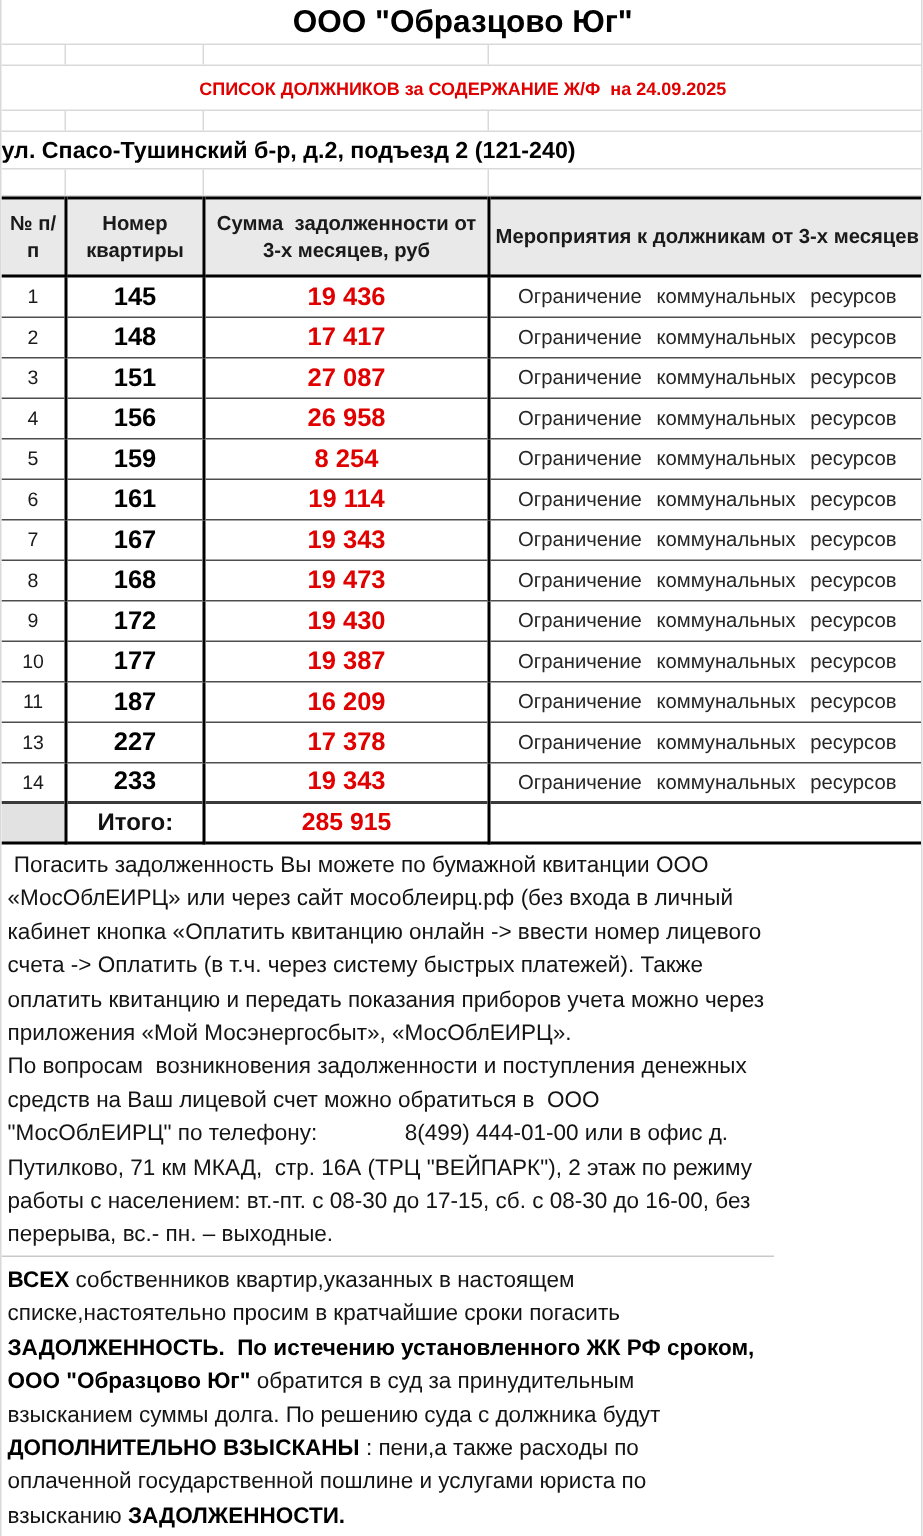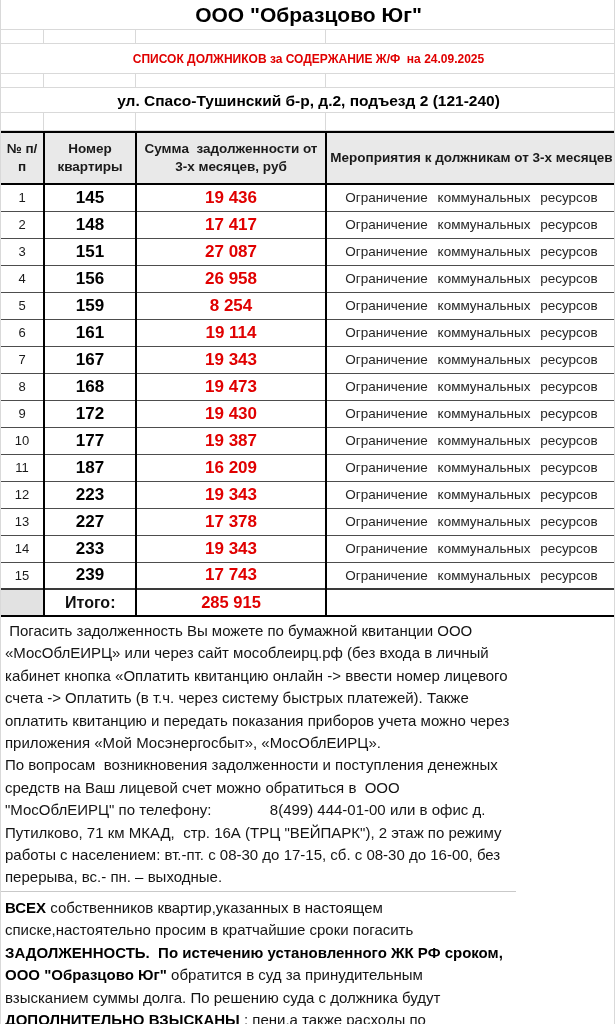--- a/index.html
+++ b/index.html
@@ -22,21 +22,21 @@
   .row-spacer .gcell { border-right:1px solid #d9d9d9; height:100%; }
   .gc1 { width:43px; } .gc2 { width:92px; } .gc3 { width:190px; }
   .gc4 { width:290px; border-right:none !important; }
 
   .row-redtitle {
     height:30px; line-height:30px; text-align:center;
     font-size:12px; font-weight:bold; color:var(--accent,#e00000);
     border-bottom:1px solid #d9d9d9; white-space:pre;
   }
   .row-address {
-    height:25px; line-height:25px; text-align:center;
+    height:25px; line-height:25px; 
     font-size:15.5px; font-weight:bold; color:#000;
     border-bottom:1px solid #d9d9d9;
   }
   .row-spacer.tall { height:18px; }
 
   
   table.debtors {
     width:615px; border-collapse:collapse; table-layout:fixed;
     border-top:2px solid #000;
   }
@@ -192,41 +192,29 @@
           <td class="cell-sum">19 387</td>
           <td class="cell-act">Ограничение коммунальных ресурсов</td>
         </tr>
         <tr>
           <td class="cell-num">11</td>
           <td class="cell-flat">187</td>
           <td class="cell-sum">16 209</td>
           <td class="cell-act">Ограничение коммунальных ресурсов</td>
         </tr>
         <tr>
-          <td class="cell-num">12</td>
-          <td class="cell-flat">223</td>
-          <td class="cell-sum">19 343</td>
-          <td class="cell-act">Ограничение коммунальных ресурсов</td>
-        </tr>
-        <tr>
           <td class="cell-num">13</td>
           <td class="cell-flat">227</td>
           <td class="cell-sum">17 378</td>
           <td class="cell-act">Ограничение коммунальных ресурсов</td>
         </tr>
         <tr>
           <td class="cell-num">14</td>
           <td class="cell-flat">233</td>
           <td class="cell-sum">19 343</td>
-          <td class="cell-act">Ограничение коммунальных ресурсов</td>
-        </tr>
-        <tr>
-          <td class="cell-num">15</td>
-          <td class="cell-flat">239</td>
-          <td class="cell-sum">17 743</td>
           <td class="cell-act">Ограничение коммунальных ресурсов</td>
         </tr>
       </tbody>
     <tbody>
       <tr class="total-row">
         <td class="cell-total-blank"></td>
         <td class="cell-total-label">Итого:</td>
         <td class="cell-total-value">285 915</td>
         <td></td>
       </tr>

